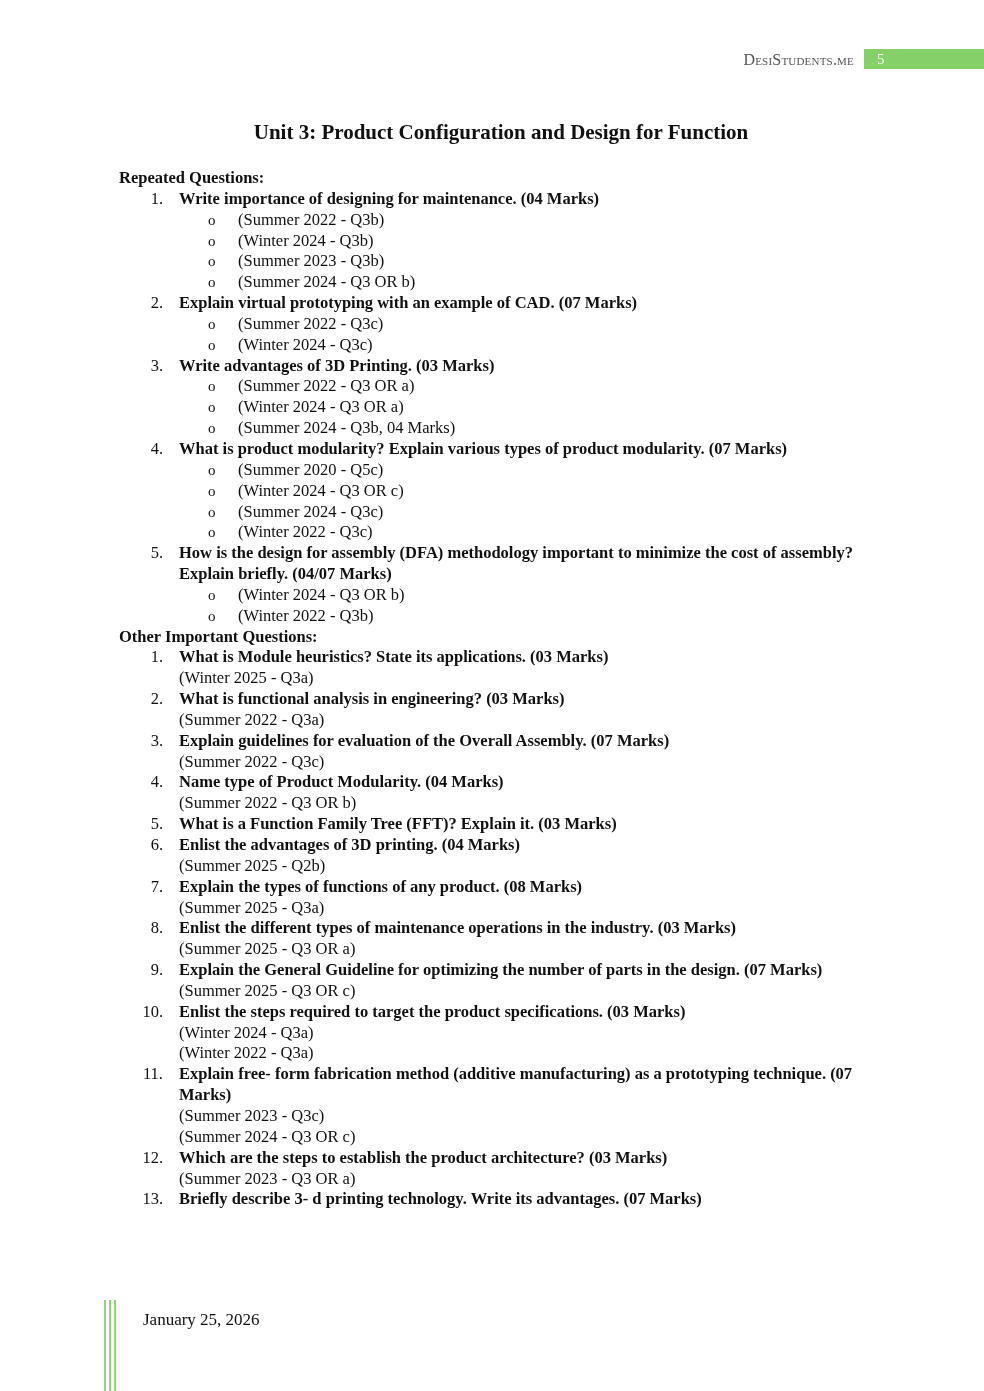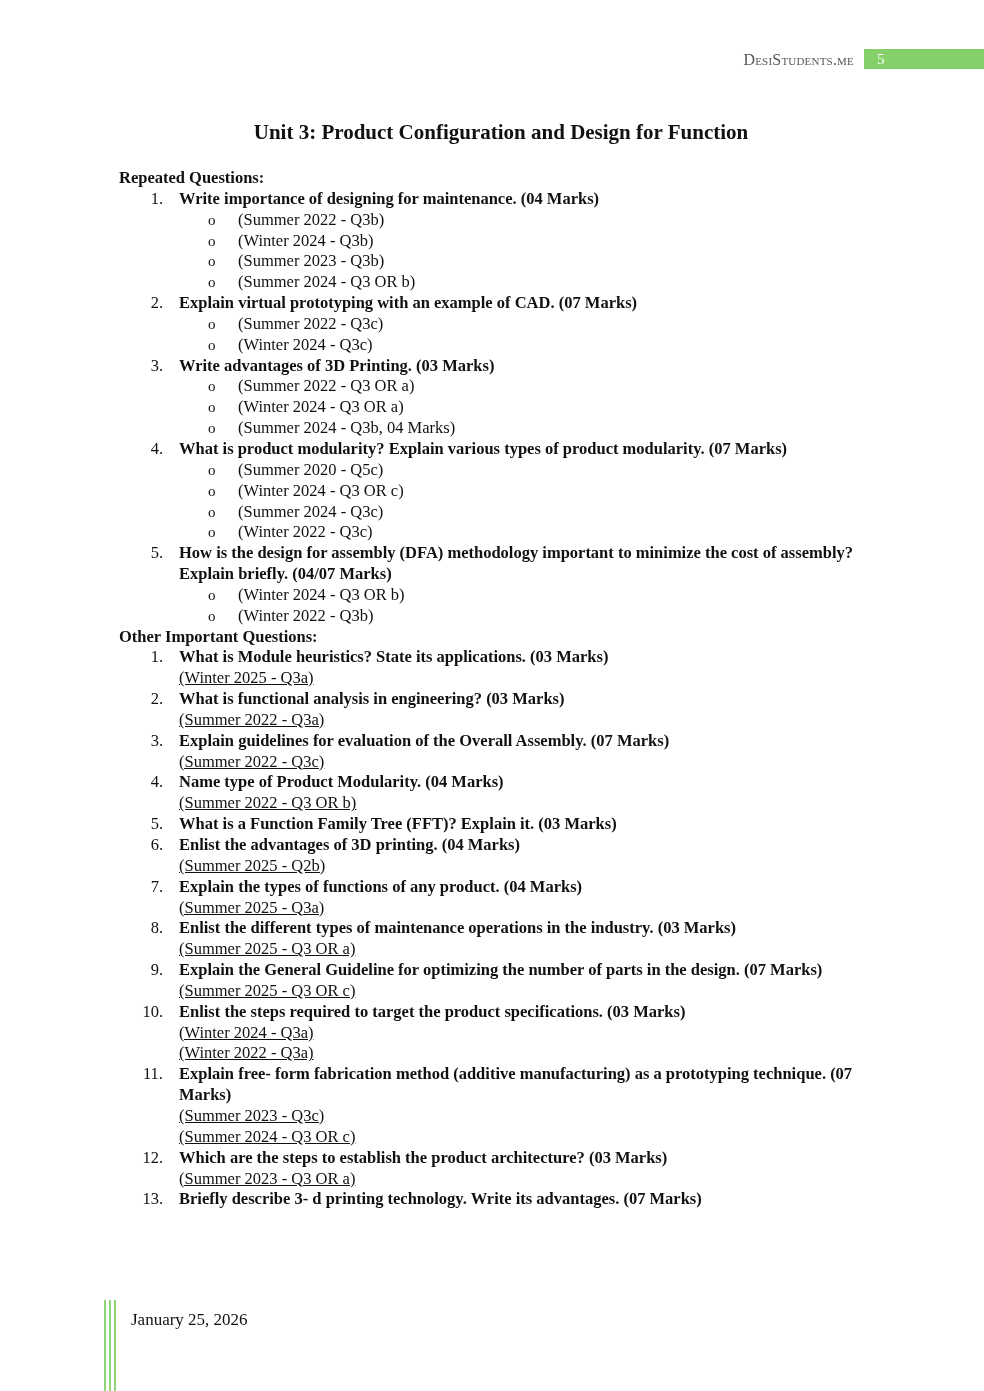--- a/index.html
+++ b/index.html
@@ -14,24 +14,24 @@
            font-size: 21px; font-weight: bold; padding-left: 10px; }
   .title span { margin-left: 0; position: relative; left: -1px; }
   .content { position: absolute; top: 168px; left: 119px; width: 760px; font-size: 16.5px;
              line-height: 20.85px; }
   .section-head { font-weight: bold; }
   .q { position: relative; padding-left: 60px; }
   .q .num { position: absolute; left: 0; width: 44px; text-align: right; font-weight: normal; }
   .q .txt { font-weight: bold; }
   .ref { padding-left: 119px; position: relative; }
   .ref .bullet { position: absolute; left: 89px; font-size: 15px; }
-  .plain-ref { padding-left: 60px; text-decoration: underline; }
+  .plain-ref { padding-left: 60px; }
   .footer-bars { position: absolute; top: 1300px; left: 104px; width: 14px; height: 91px; }
   .footer-bars div { position: absolute; top: 0; bottom: 0; width: 2px; background: #8fd677; }
-  .footer-date { position: absolute; top: 1310px; left: 131px; font-size: 17px; }
+  .footer-date { position: absolute; top: 1310px; left: 143px; font-size: 17px; }
 </style>
 </head>
 <body>
 
 <div class="header-site">DesiStudents.me</div>
 <div class="page-badge">5</div>
 
 <div class="title"><span>Unit 3: Product Configuration and Design for Function</span></div>
 
 <div class="content">
@@ -64,21 +64,21 @@
       <div class="plain-ref"><span>(Winter 2025 - Q3a)</span></div>
       <div class="q"><span class="num">2.</span><span class="txt">What is functional analysis in engineering? (03 Marks)</span></div>
       <div class="plain-ref"><span>(Summer 2022 - Q3a)</span></div>
       <div class="q"><span class="num">3.</span><span class="txt">Explain guidelines for evaluation of the Overall Assembly. (07 Marks)</span></div>
       <div class="plain-ref"><span>(Summer 2022 - Q3c)</span></div>
       <div class="q"><span class="num">4.</span><span class="txt">Name type of Product Modularity. (04 Marks)</span></div>
       <div class="plain-ref"><span>(Summer 2022 - Q3 OR b)</span></div>
       <div class="q"><span class="num">5.</span><span class="txt">What is a Function Family Tree (FFT)? Explain it. (03 Marks)</span></div>
       <div class="q"><span class="num">6.</span><span class="txt">Enlist the advantages of 3D printing. (04 Marks)</span></div>
       <div class="plain-ref"><span>(Summer 2025 - Q2b)</span></div>
-      <div class="q"><span class="num">7.</span><span class="txt">Explain the types of functions of any product. (04 Marks)</span></div>
+      <div class="q"><span class="num">7.</span><span class="txt">Explain the types of functions of any product. (08 Marks)</span></div>
       <div class="plain-ref"><span>(Summer 2025 - Q3a)</span></div>
       <div class="q"><span class="num">8.</span><span class="txt">Enlist the different types of maintenance operations in the industry. (03 Marks)</span></div>
       <div class="plain-ref"><span>(Summer 2025 - Q3 OR a)</span></div>
       <div class="q"><span class="num">9.</span><span class="txt">Explain the General Guideline for optimizing the number of parts in the design. (07 Marks)</span></div>
       <div class="plain-ref"><span>(Summer 2025 - Q3 OR c)</span></div>
       <div class="q"><span class="num">10.</span><span class="txt">Enlist the steps required to target the product specifications. (03 Marks)</span></div>
       <div class="plain-ref"><span>(Winter 2024 - Q3a)</span></div>
       <div class="plain-ref"><span>(Winter 2022 - Q3a)</span></div>
       <div class="q"><span class="num">11.</span><span class="txt">Explain free- form fabrication method (additive manufacturing) as a prototyping technique. (07 Marks)</span></div>
       <div class="plain-ref"><span>(Summer 2023 - Q3c)</span></div>

